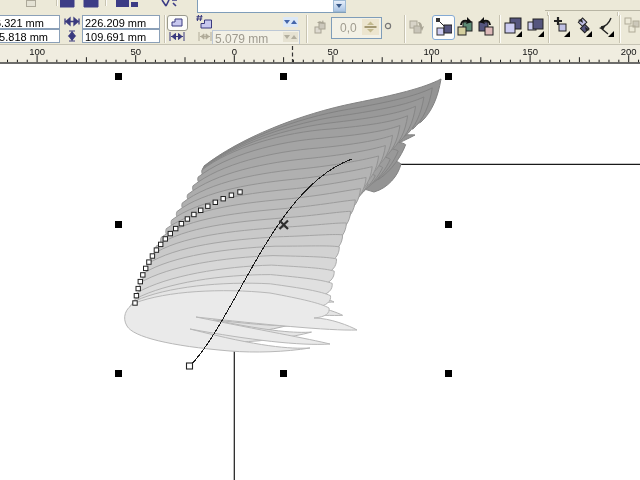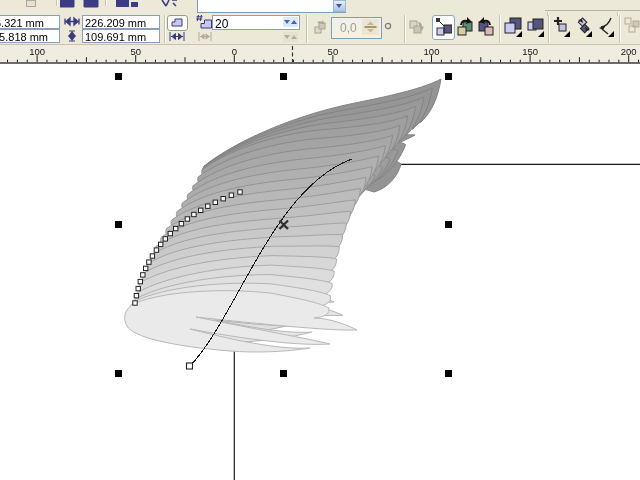--- a/index.html
+++ b/index.html
@@ -55,28 +55,28 @@
  <svg style="position:absolute;left:171px;top:18px" width="12" height="9" viewBox="0 0 12 9">
       <path d="M1,8 V4 h3 v-3 h7 v7 z" fill="#c8c8ee" stroke="#3a3a7e"></path>
     </svg>
  <svg style="position:absolute;left:169px;top:31px" width="16" height="11" viewBox="0 0 16 11">
       <path d="M1,1 v9 M15,1 v9 M2,5.5 h12 M3,5.5 l3.5,-3 v6 z M13,5.5 l-3.5,-3 v6 z" stroke="#3a3a7e" fill="#3a3a7e"></path>
     </svg>
  <svg style="position:absolute;left:196px;top:14px" width="16" height="15" viewBox="0 0 16 15">
       <path d="M2.5,1 l-1.2,6 M5.5,1 l-1.2,6 M0.5,2.8 h6 M0.2,5 h6" stroke="#3a3a7e" stroke-width="1.1" fill="none"></path>
       <path d="M5,14 V9.5 h3.5 V6 h7 v8 z" fill="#c8c8ee" stroke="#3a3a7e"></path>
     </svg>
- <div class="fld" style="left:212px;top:15px;width:86px;height:13px">
-      <span style="font-size:12px">20</span>
-    </div>
  <div style="position:absolute;left:283px;top:17px;width:15px;height:10px;background:#dce8f6"></div>
  <svg style="position:absolute;left:283px;top:17px" width="15" height="10" viewBox="0 0 15 10">
       <path d="M1,3 l3,4 3,-4 z" fill="#4466aa"></path>
       <path d="M8,7 l3,-4 3,4 z" fill="#4466aa"></path>
     </svg>
+ <div class="fld dis" style="left:212px;top:30px;width:86px;height:13px">
+      <span style="font-size:12px">5.079 mm</span>
+    </div>
  <div style="position:absolute;left:283px;top:32px;width:15px;height:10px;background:#e6e2d2"></div>
  <svg style="position:absolute;left:283px;top:32px" width="15" height="10" viewBox="0 0 15 10">
       <path d="M1,3 l3,4 3,-4 z" fill="#b2ae9e"></path>
       <path d="M8,7 l3,-4 3,4 z" fill="#b2ae9e"></path>
     </svg>
  <svg style="position:absolute;left:198px;top:31px" width="14" height="11" viewBox="0 0 14 11">
       <path d="M1,1 v9 M13,1 v9 M2,5.5 h10 M3,5.5 l3,-2.6 v5.2 z M11,5.5 l-3,-2.6 v5.2 z" stroke="#b0ab98" fill="#b0ab98"></path>
     </svg>
  <div class="sep" style="left:306px;top:15px;height:28px"></div>
  <svg style="position:absolute;left:314px;top:19px" width="14" height="16" viewBox="0 0 14 16">

